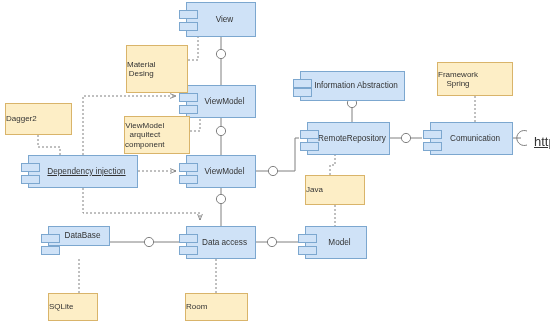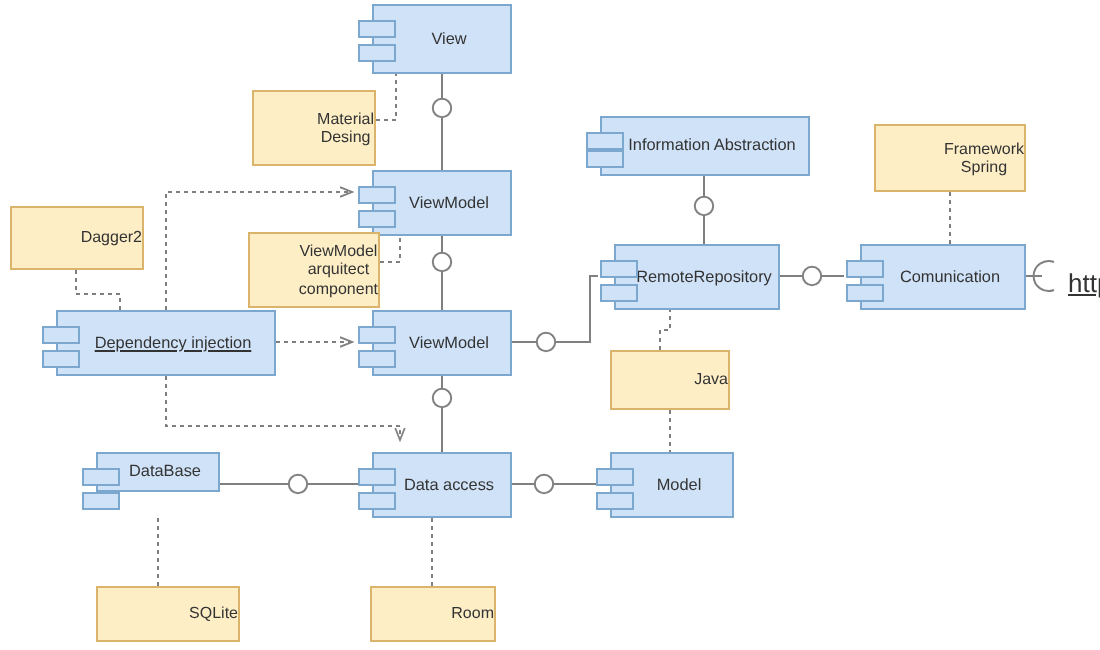--- a/index.html
+++ b/index.html
@@ -22,21 +22,21 @@
     left: 0;
     top: 0;
     width: 550px;
     height: 325px;
   }
   .node {
     position: absolute;
     box-sizing: border-box;
     display: flex;
     align-items: center;
-    justify-content: flex-end;
+    justify-content: flex-start;
     text-align: center;
     line-height: 1.18;
   }
   .component {
     background: #cfe2f7;
     border: 1px solid #7ca7cf;
     color: #333333;
     font-size: 8.2px;
   }
   .component .label {
@@ -220,51 +220,51 @@
     <span class="tab t2"></span>
     <span class="label">DataBase</span>
   </div>
 
   <div class="node component" style="left:305px; top:226px; width:62px; height:33px;">
     <span class="tab t1"></span>
     <span class="tab t2"></span>
     <span class="label">Model</span>
   </div>
 
-  <div class="node component" style="left:300px; top:58px; width:105px; height:30px;">
+  <div class="node component" style="left:300px; top:71px; width:105px; height:30px;">
     <span class="tab t1"></span>
     <span class="tab t2" style="top:16px;"></span>
     <span class="label">Information Abstraction</span>
   </div>
 
   <div class="node component" style="left:307px; top:122px; width:83px; height:33px;">
     <span class="tab t1"></span>
     <span class="tab t2"></span>
     <span class="label">RemoteRepository</span>
   </div>
 
   <div class="node component" style="left:430px; top:122px; width:83px; height:33px;">
     <span class="tab t1"></span>
     <span class="tab t2"></span>
     <span class="label">Comunication</span>
   </div>
 
-  <div class="node note" style="left:126px; top:45px; width:62px; height:38px;padding-left:15px;">
+  <div class="node note" style="left:126px; top:45px; width:62px; height:48px;">
     <span>Material<br>Desing</span>
   </div>
 
   <div class="node note" style="left:5px; top:103px; width:67px; height:32px;">
     <span>Dagger2</span>
   </div>
 
   <div class="node note" style="left:124px; top:116px; width:66px; height:38px;">
     <span>ViewModel<br>arquitect<br>component</span>
   </div>
 
-  <div class="node note" style="left:48px; top:293px; width:72px; height:28px;">
+  <div class="node note" style="left:48px; top:293px; width:50px; height:28px;">
     <span>SQLite</span>
   </div>
 
   <div class="node note" style="left:185px; top:293px; width:63px; height:28px;">
     <span>Room</span>
   </div>
 
   <div class="node note" style="left:305px; top:175px; width:60px; height:30px;">
     <span>Java</span>
   </div>

